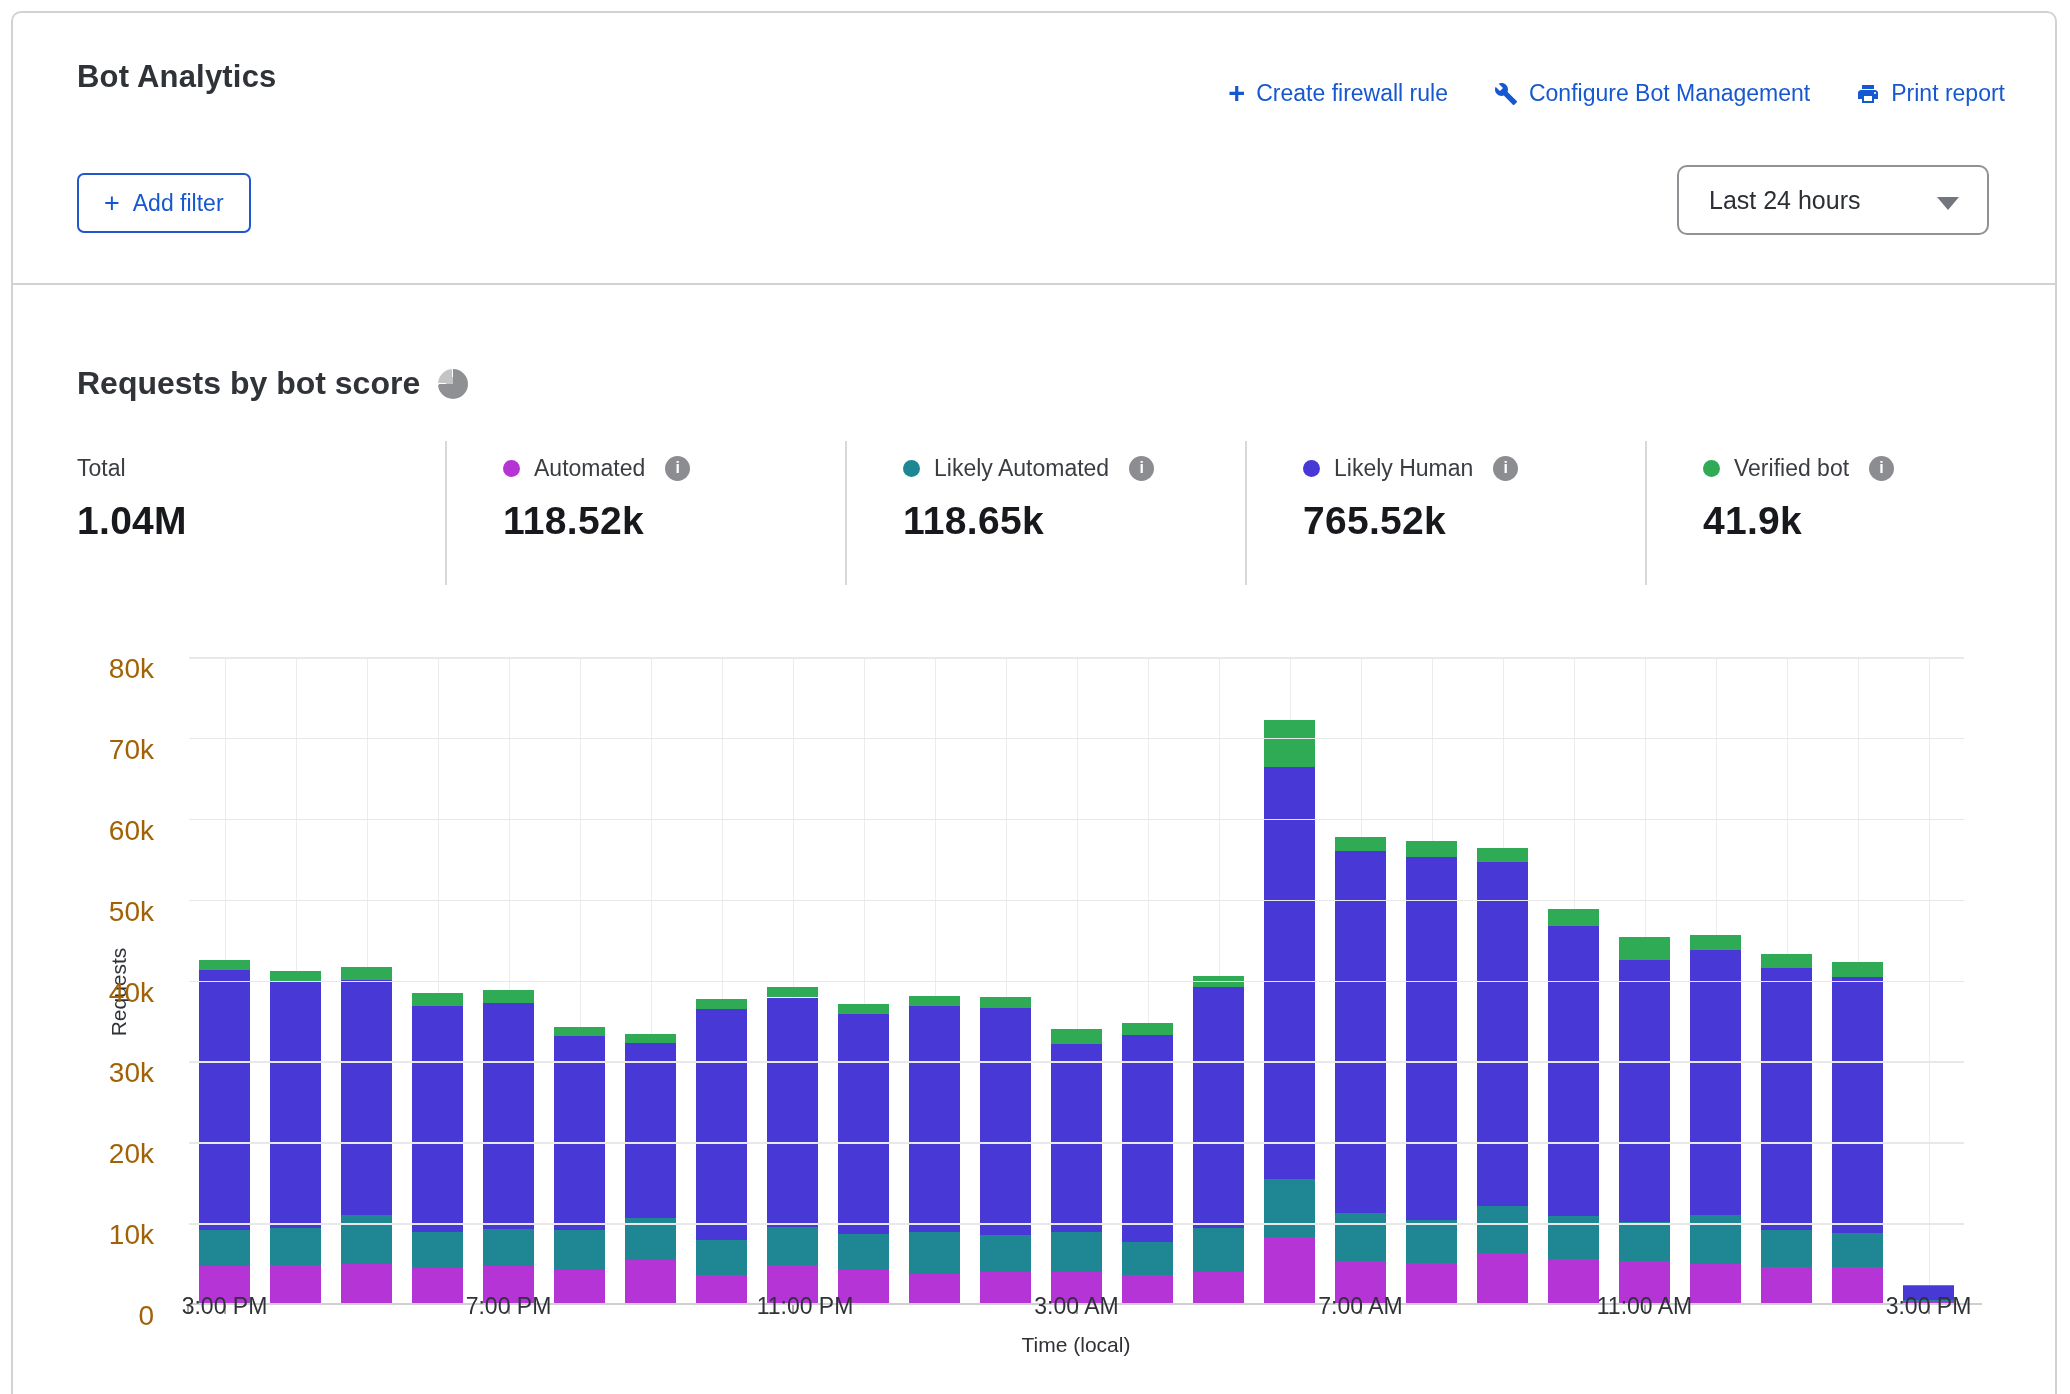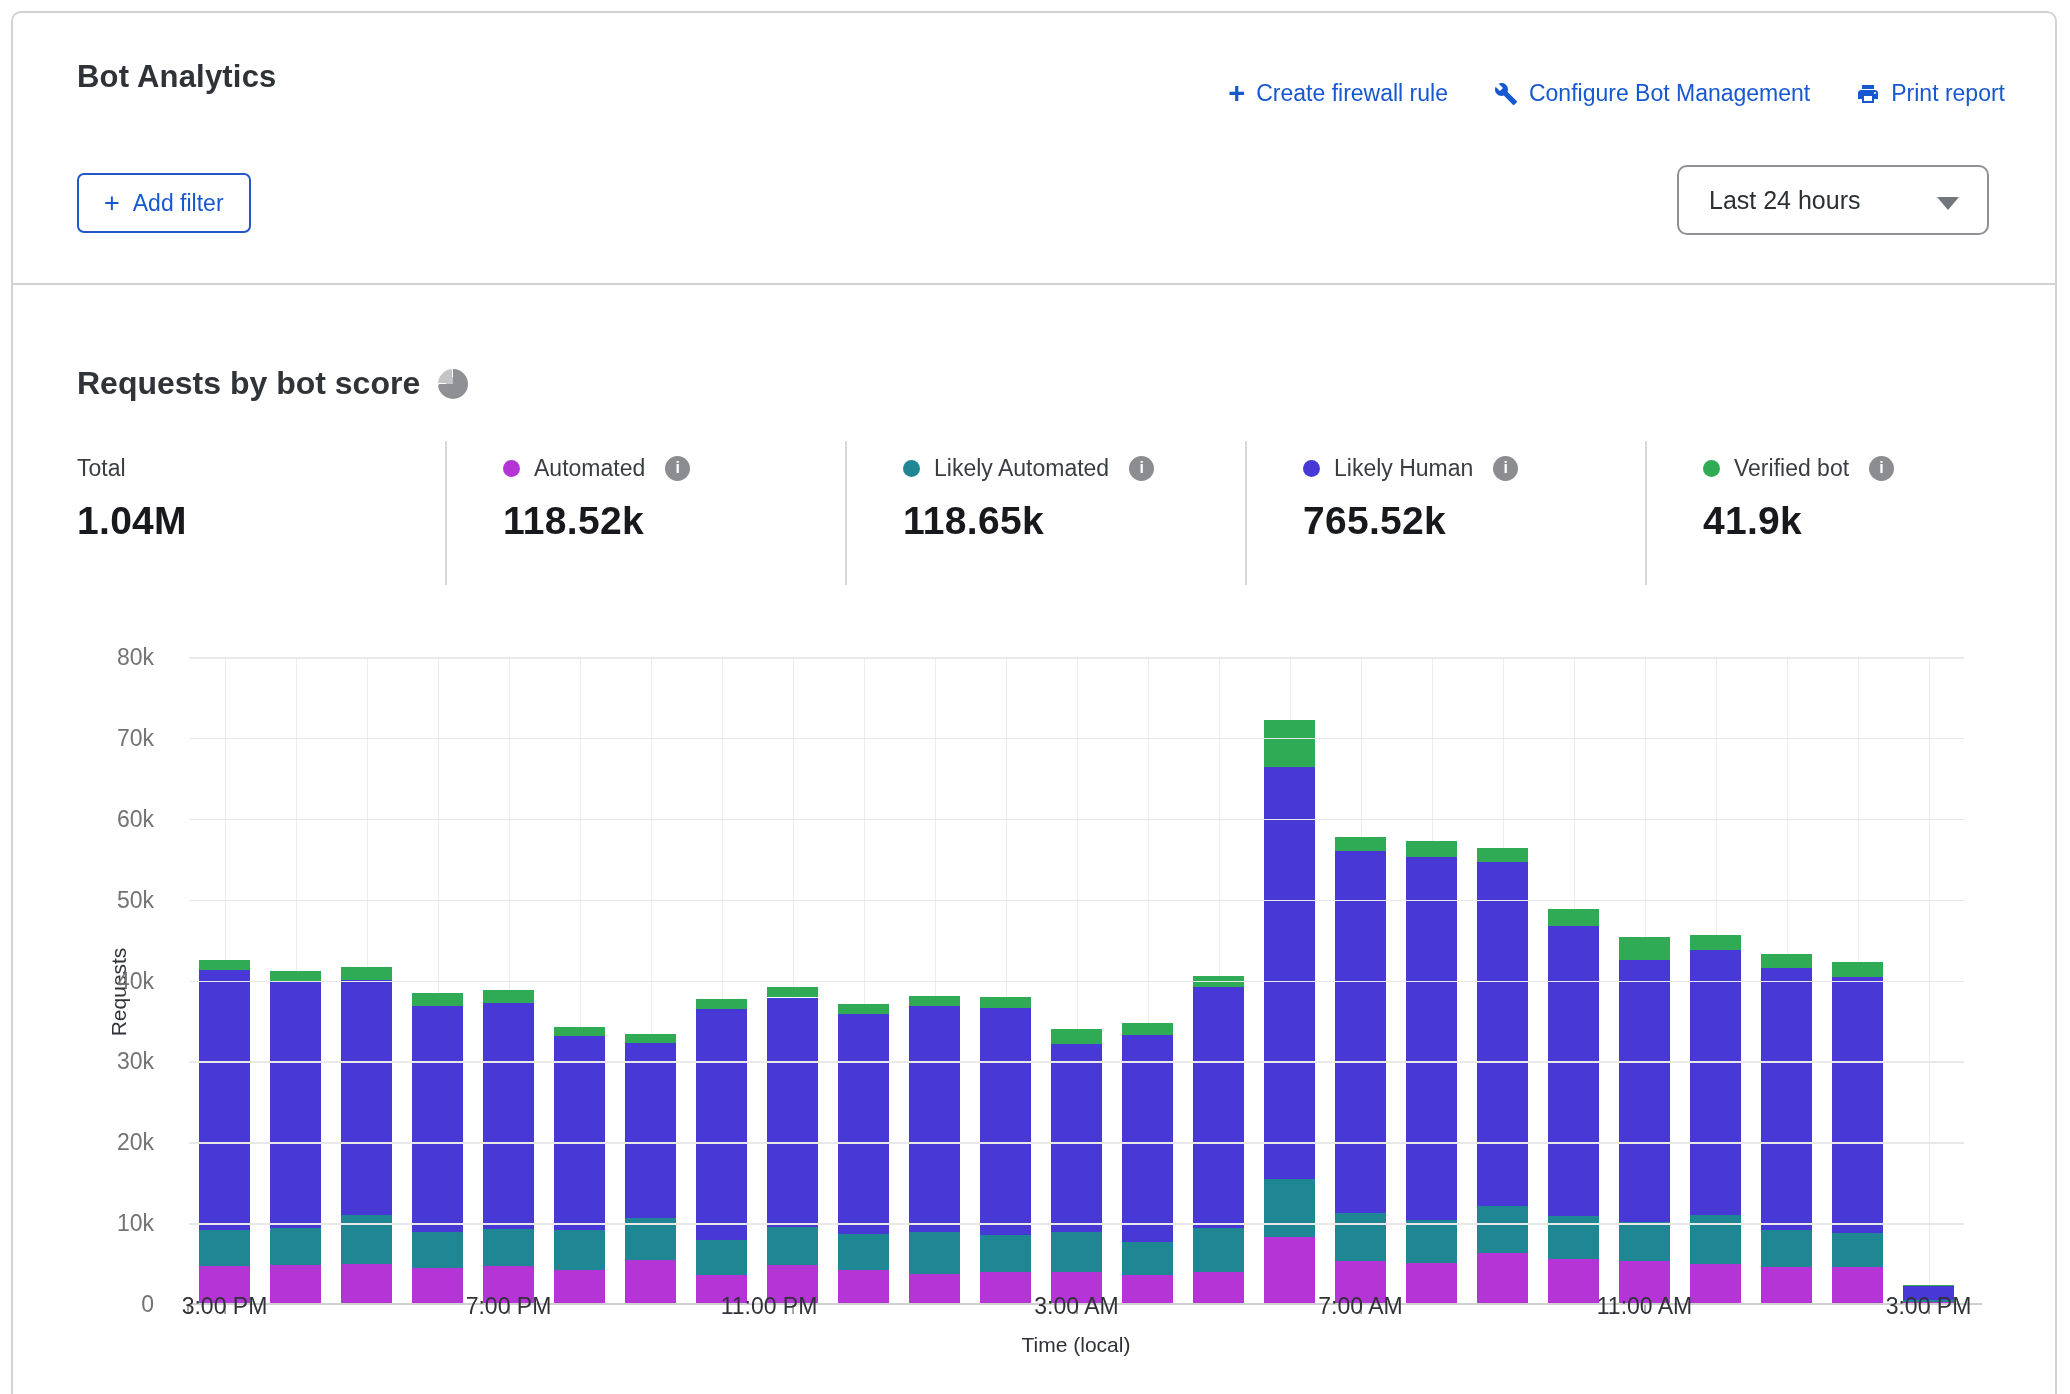--- a/index.html
+++ b/index.html
@@ -67,21 +67,21 @@
   .bar-slot { position:relative; flex:1 1 0; height:100%; }
   .vgrid { position:absolute; left:50%; top:0; width:1.5px; height:100%;
     background:#ececec; }
   .bar-stack { position:absolute; left:13.4%; width:73.2%; bottom:0; height:100%; }
   .bar-seg { position:absolute; left:0; width:100%; }
   .xtick { position:absolute; bottom:-10px; width:2px; height:9px; background:#a9a9a9;
     transform:translateX(-50%); }
   .ytick0 { position:absolute; left:-2px; bottom:-10px; width:2px; height:9px;
     background:#a9a9a9; }
   .y-label { position:absolute; right:1895px; transform:translateY(-50%);
-    font-size:23px; color:#737373; white-space:nowrap; }
+    font-size:28px; color:#a16207; white-space:nowrap;margin-top:12px; }
   .x-label { position:absolute; top:660px; transform:translateX(-50%);
     font-size:23px; color:#2f3237; white-space:nowrap; }
   .y-axis-title { position:absolute; left:62px; top:347px;
     transform:rotate(-90deg) translateX(0); transform-origin:center;
     font-size:21px; color:#2f3237; }
   .x-axis-title { position:absolute; left:1063px; top:700px; transform:translateX(-50%);
     font-size:21px; color:#2f3237; }
 </style>
 </head>
 <body>
@@ -430,21 +430,21 @@
         <div class="y-label" style="top: 428.375px; right: 1901px;">30k</div>
         <div class="y-label" style="top: 347.5px; right: 1901px; text-align: center;">40k</div>
         <div class="y-label" style="top: 266.625px; right: 1901px;">50k</div>
         <div class="y-label" style="top: 185.75px; right: 1901px;">60k</div>
         <div class="y-label" style="top: 104.875px; right: 1901px;">70k</div>
         <div class="y-label" style="top: 24px; right: 1901px;">80k</div>
       </div>
     <div id="xlabels">
         <div class="x-label" style="left: 211.5px;">3:00 PM</div>
         <div class="x-label" style="left: 495.5px;">7:00 PM</div>
-        <div class="x-label" style="left: 756px;">11:00 PM</div>
+        <div class="x-label" style="left: 792px;">11:00 PM</div>
         <div class="x-label" style="left: 1063.5px;">3:00 AM</div>
         <div class="x-label" style="left: 1347.5px;">7:00 AM</div>
         <div class="x-label" style="left: 1631.5px;">11:00 AM</div>
         <div class="x-label" style="left: 1915.5px;">3:00 PM</div>
       </div>
     <div class="x-axis-title">Time (local)</div>
   </div>
 
 </div>
 

